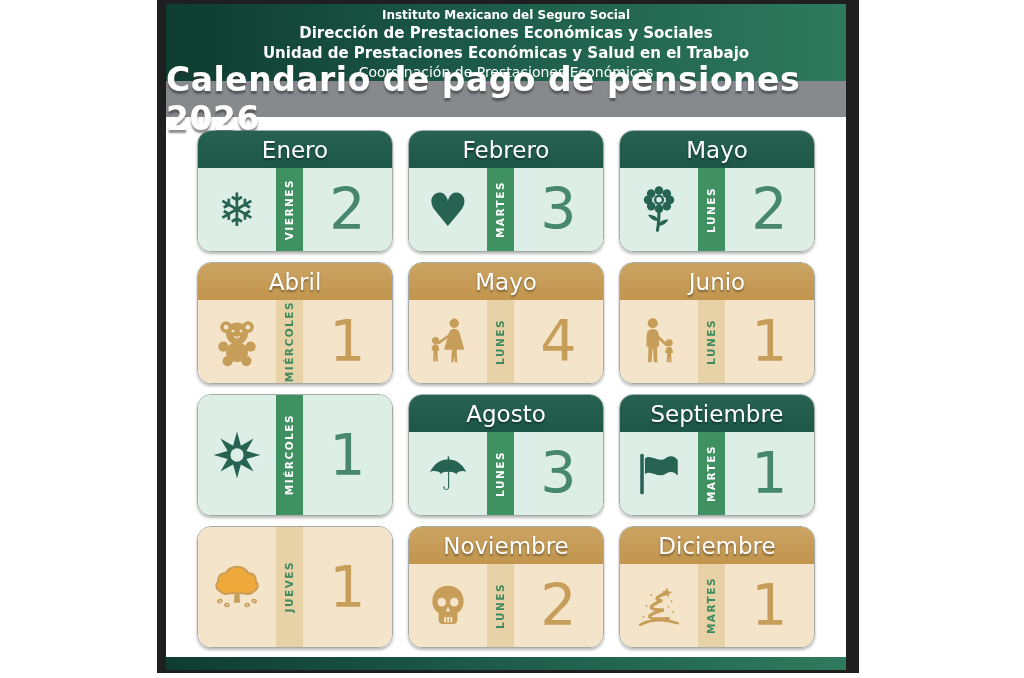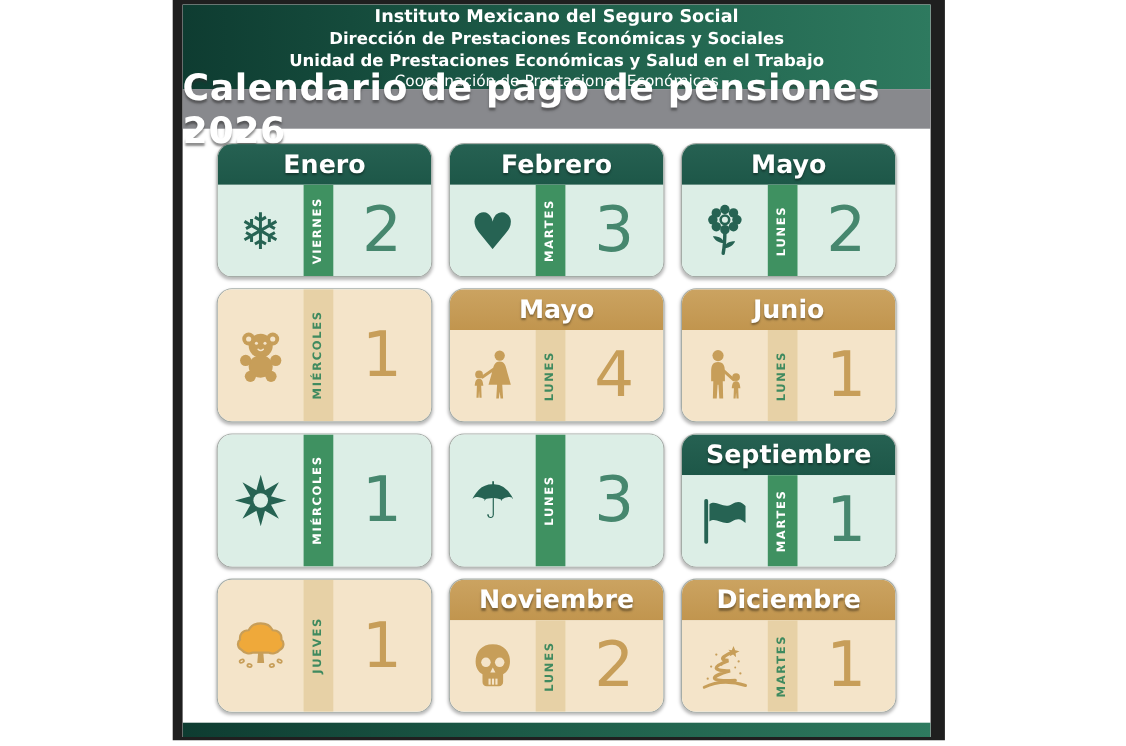--- a/index.html
+++ b/index.html
@@ -13,21 +13,21 @@
     border:solid #1f1f1f;border-width:4px 13px 3px 9px;
     display:flex;flex-direction:column;overflow:hidden;
   }
   
   .org-header{
     height:75px;flex:0 0 auto;
     background:linear-gradient(90deg,#0e3c31 0%,#1c5a47 45%,#2e7a5f 100%);
     color:#fff;text-align:center;display:flex;flex-direction:column;
     justify-content:center;gap:2px;padding-top:2px;
   }
-  .org-l1{font-size:16px;font-weight:bold;}
+  .org-l1{font-size:12px;font-weight:bold;}
   .org-l2,.org-l3{font-size:15px;font-weight:bold;}
   .org-l4{font-size:14px;font-weight:normal;}
   
   .banner{
     height:36px;flex:0 0 auto;background:#88898d;color:#fff;
     display:flex;align-items:center;justify-content:center;
     font-size:33px;font-weight:bold;letter-spacing:.5px;
     text-shadow:0 3px 2px rgba(45,45,45,.55);
   }
   
@@ -36,21 +36,21 @@
     grid-auto-rows:1fr;gap:10px 15px;padding:13px 31px 9px 31px;
   }
   .card{
     border-radius:14px;overflow:hidden;display:flex;flex-direction:column;
     border:1px solid rgba(55,70,60,.45);
     box-shadow:0 2px 3px rgba(0,0,0,.28);
     min-height:0;
   }
   .card-header{
     height:37px;flex:0 0 auto;display:flex;align-items:center;justify-content:center;
-    color:#fff;font-size:23px;font-weight:bold;
+    color:#fff;font-size:23px;font-weight:normal;
     text-shadow:0 2px 2px rgba(0,0,0,.38);
   }
   .card-body{flex:1 1 auto;display:flex;min-height:0;}
   .icon-area{flex:0 0 40%;display:flex;align-items:center;justify-content:center;}
   .stripe{
     flex:0 0 27px;display:flex;align-items:center;justify-content:center;
   }
   .day-label{
     writing-mode:vertical-rl;transform:rotate(180deg);
     font-size:10.5px;font-weight:bold;letter-spacing:1.5px;white-space:nowrap;
@@ -152,20 +152,23 @@
             </svg>
           </div>
       <div class="stripe">
         <span class="day-label">LUNES</span>
       </div>
       <div class="number-area">2</div>
     </div>
   </div>
 
   <div class="card theme-tan">
+    <div class="card-header">
+      <span>Abril</span>
+    </div>
     <div class="card-body">
       <div class="icon-area icon-slot">
             <svg viewBox="0 0 64 64" fill="currentColor">
               <circle cx="18" cy="13" r="7.5"></circle>
               <circle cx="46" cy="13" r="7.5"></circle>
               <circle cx="32" cy="21" r="14"></circle>
               <circle cx="18" cy="13" r="3" fill="#f4e4c9"></circle>
               <circle cx="46" cy="13" r="3" fill="#f4e4c9"></circle>
               <circle cx="27" cy="18" r="1.8" fill="#f4e4c9"></circle>
               <circle cx="37" cy="18" r="1.8" fill="#f4e4c9"></circle>
@@ -235,20 +238,23 @@
             </svg>
           </div>
       <div class="stripe">
         <span class="day-label">MIÉRCOLES</span>
       </div>
       <div class="number-area">1</div>
     </div>
   </div>
 
   <div class="card theme-green">
+    <div class="card-header">
+      <span>Agosto</span>
+    </div>
     <div class="card-body">
       <div class="icon-area icon-slot">
             <span class="glyph-icon">☂</span>
           </div>
       <div class="stripe">
         <span class="day-label">LUNES</span>
       </div>
       <div class="number-area">3</div>
     </div>
   </div>

